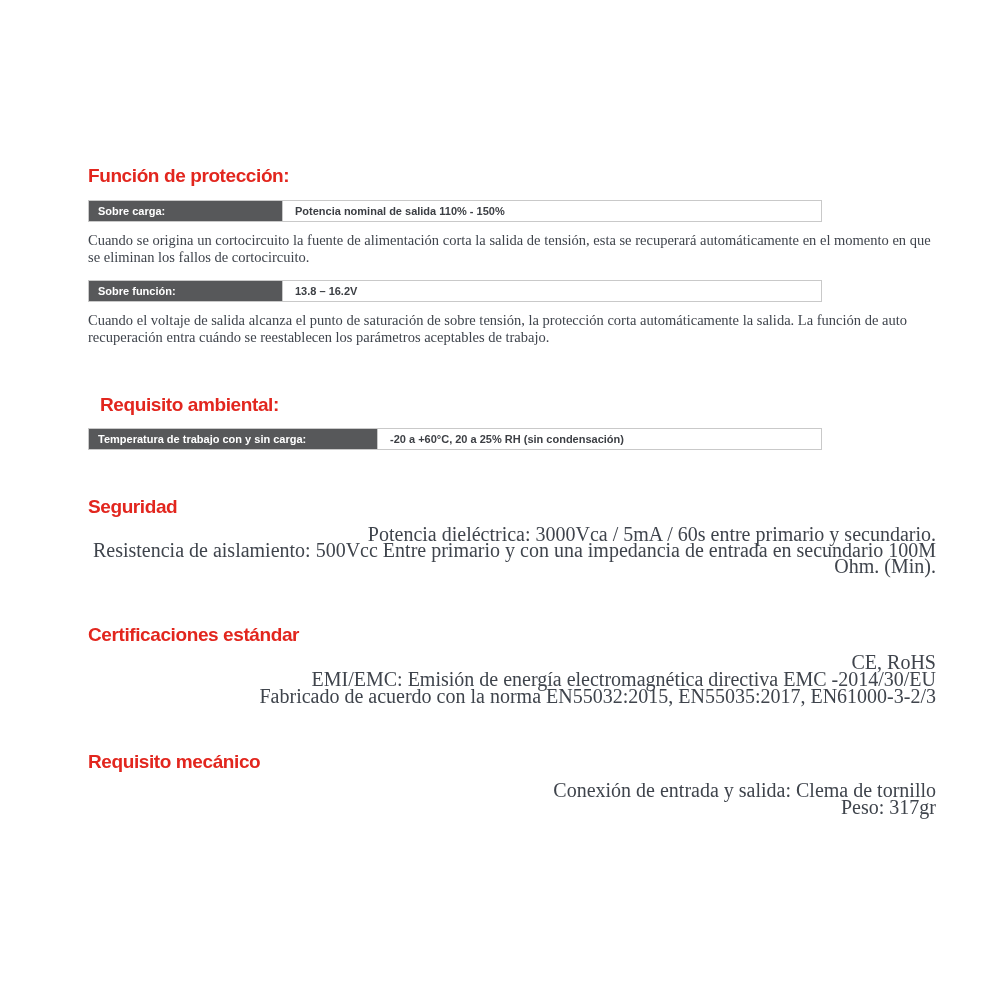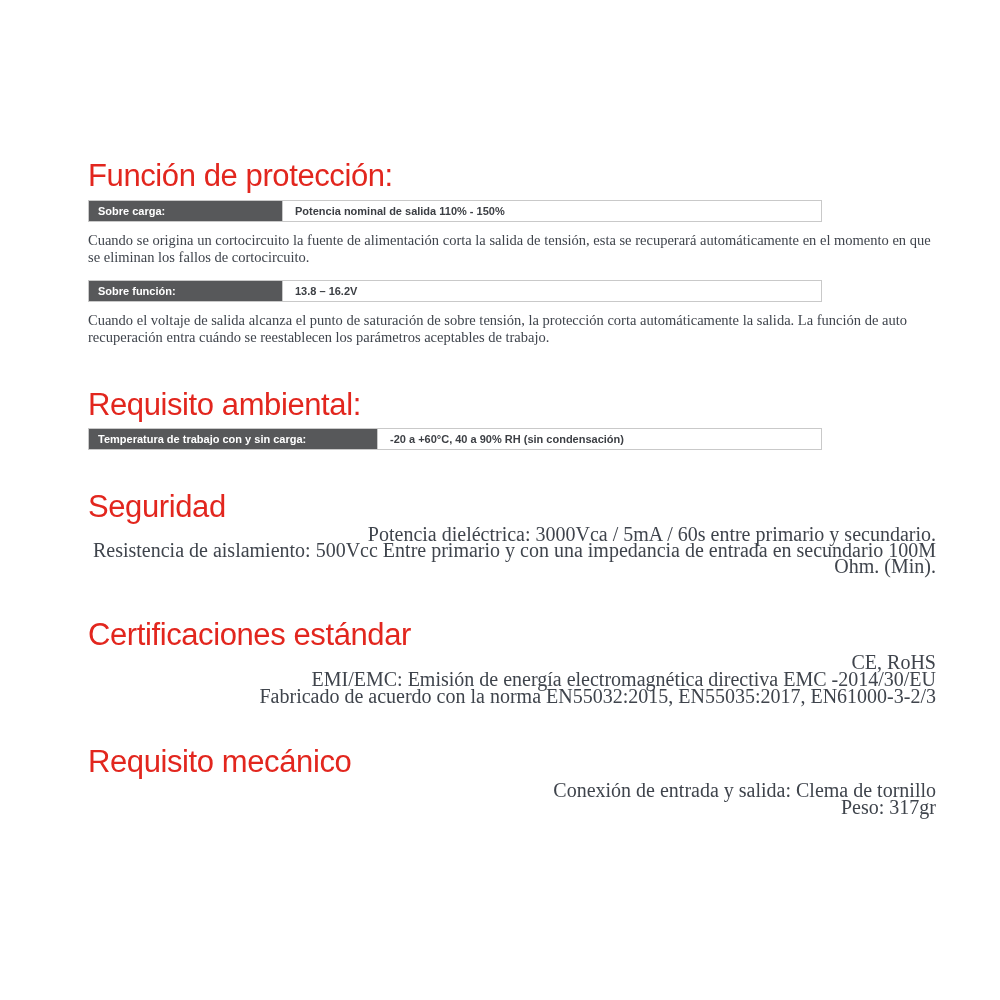--- a/index.html
+++ b/index.html
@@ -10,31 +10,31 @@
     --body-text:#3f444c;
     --value-text:#3c3f44;
   }
   *{margin:0;padding:0;box-sizing:border-box;}
   html,body{width:1000px;height:1000px;background:#ffffff;overflow:hidden;}
   body{font-family:"Liberation Serif", serif;}
   .page{position:absolute;left:88px;top:162px;width:848px;}
 
   .heading{
     font-family:"Liberation Sans", sans-serif;
-    font-weight:normal;
+    font-weight:bold;
     color:var(--red);
-    font-size:31px;
+    font-size:19px;
     line-height:28px;
     letter-spacing:-0.4px;
   }
   .mb10{margin-bottom:10px;}
   .mb9{margin-bottom:9px;}
   .mb5{margin-bottom:5px;}
   .mb6{margin-bottom:6px;}
-  .mt45{margin-top:45px;}
+  .mt45{margin-top:45px;margin-left:12px;}
   .mt43{margin-top:43px;}
   .mt47{margin-top:47px;}
 
   .spec-table{
     width:734px;
     border:1px solid var(--border);
     font-family:"Liberation Sans", sans-serif;
     font-weight:bold;
     font-size:11px;
     background:#ffffff;
@@ -95,21 +95,21 @@
 
     <p class="body-text">Cuando el voltaje de salida alcanza el punto de saturación de sobre tensión, la protección corta automáticamente la salida. La función de auto recuperación entra cuándo se reestablecen los parámetros aceptables de trabajo.</p>
   </section>
 
   <section>
     <h1 class="heading mt45 mb9">Requisito ambiental:</h1>
 
     <div class="spec-table wide-label">
       <div class="spec-row">
         <div class="spec-label">Temperatura de trabajo con y sin carga:</div>
-        <div class="spec-value">-20 a +60°C, 40 a 90% RH (sin condensación)</div>
+        <div class="spec-value">-20 a +60°C, 20 a 25% RH (sin condensación)</div>
       </div>
     </div>
   </section>
 
   <section>
     <h1 class="heading mt43 mb5">Seguridad</h1>
     <div class="line line-sm">Potencia dieléctrica: 3000Vca / 5mA / 60s entre primario y secundario.</div>
     <div class="line line-sm">Resistencia de aislamiento: 500Vcc Entre primario y con una impedancia de entrada en secundario 100M Ohm. (Min).</div>
   </section>
 

